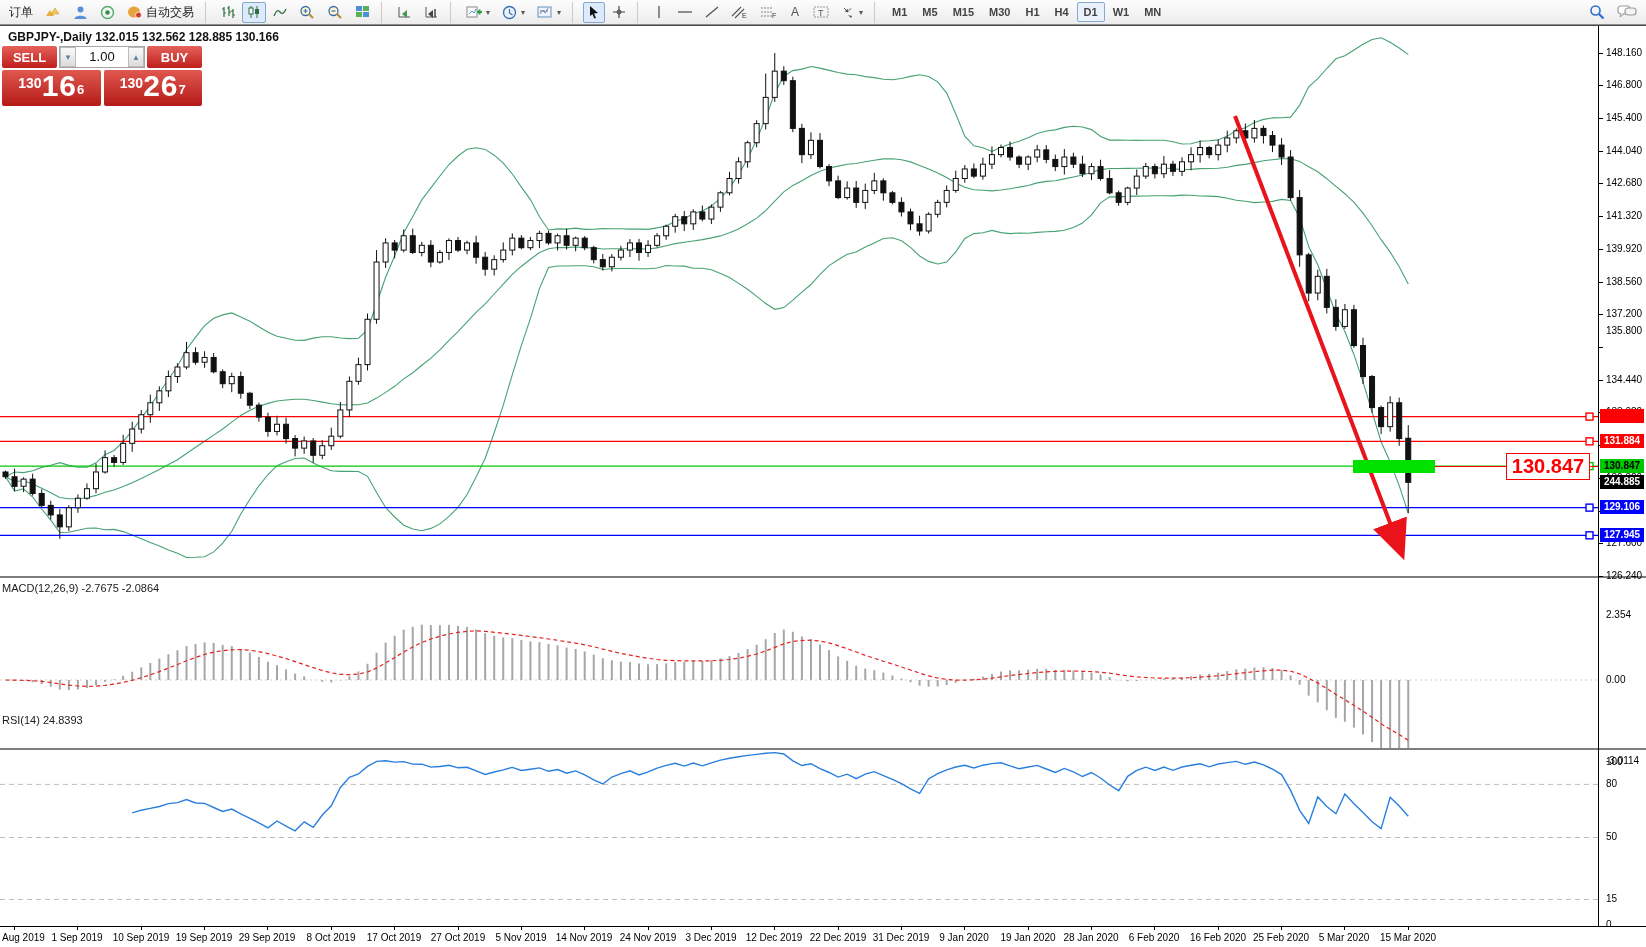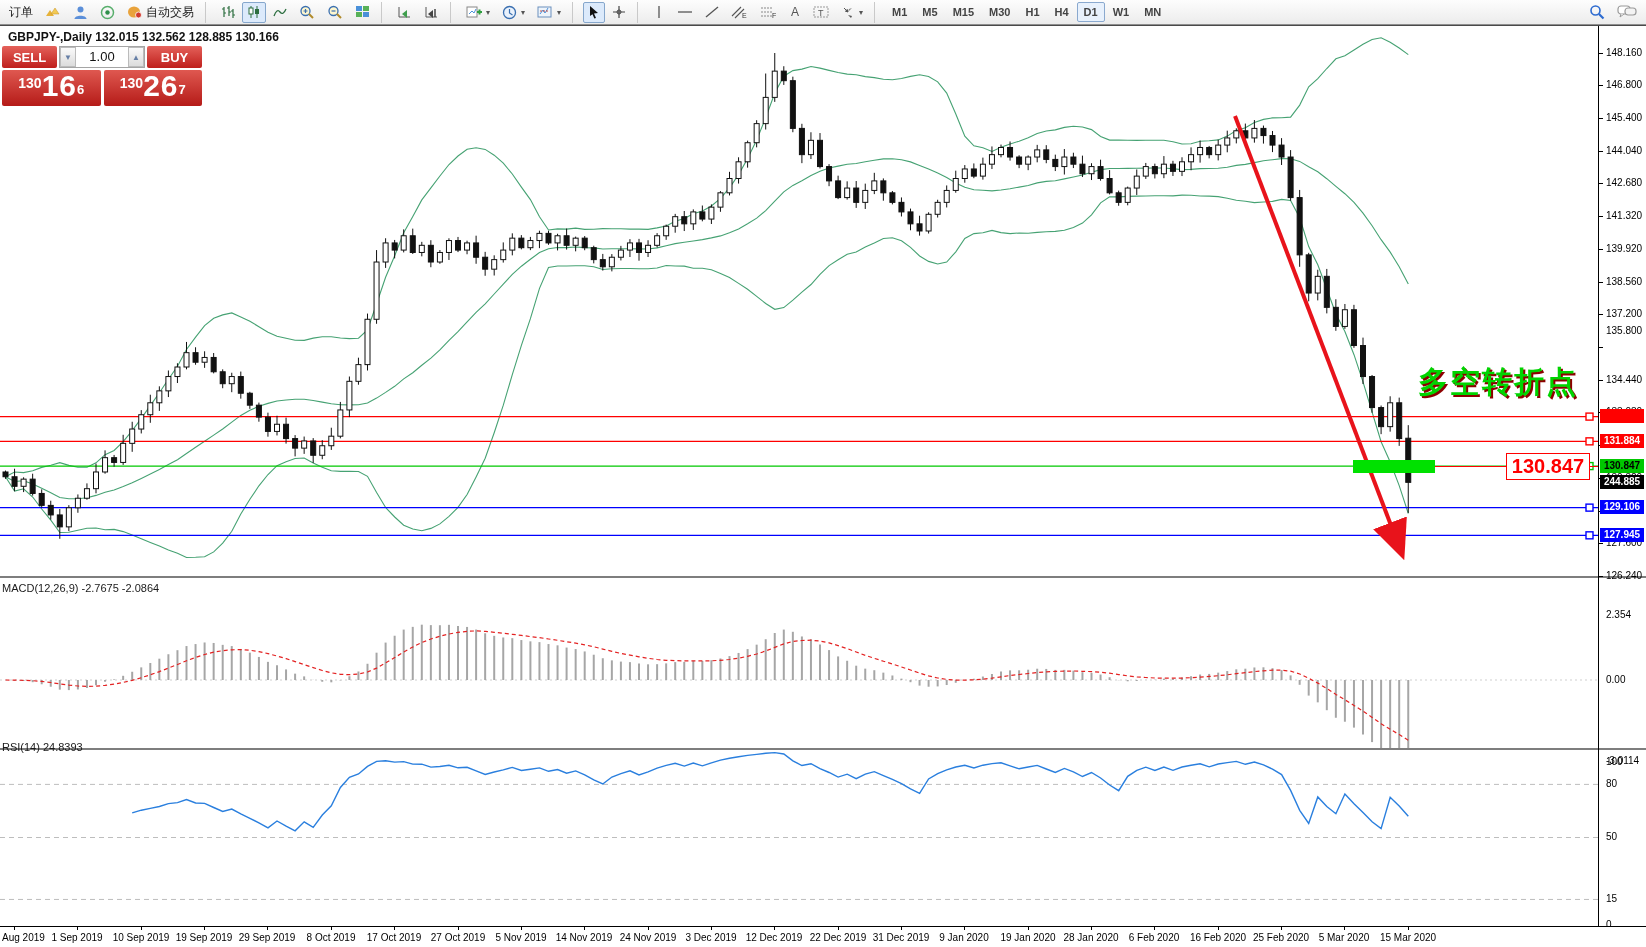--- a/index.html
+++ b/index.html
@@ -809,25 +809,24 @@
     <svg id="rsi-svg" class="pane">
         <line x1="0" y1="34.400000000000006" x2="1598" y2="34.400000000000006" stroke="#bdbdbd" stroke-width="1" stroke-dasharray="5,4"></line>
         <line x1="0" y1="87.5" x2="1598" y2="87.5" stroke="#bdbdbd" stroke-width="1" stroke-dasharray="5,4"></line>
         <line x1="0" y1="149.45" x2="1598" y2="149.45" stroke="#bdbdbd" stroke-width="1" stroke-dasharray="5,4"></line>
         <polyline points="132.2,62.9 141.3,60.2 150.3,58.4 159.4,56.5 168.4,53.6 177.5,52.6 186.5,49.6 195.6,53.0 204.6,53.4 213.7,57.5 222.7,61.5 231.8,59.1 240.8,63.9 249.9,68.3 258.9,72.8 268.0,77.8 277.0,71.0 286.1,76.1 295.1,80.8 304.2,71.8 313.2,77.3 322.3,65.0 331.3,55.8 340.4,37.5 349.4,27.3 358.5,24.0 367.5,16.4 376.6,11.4 385.6,10.7 394.7,12.1 403.7,11.6 412.8,14.1 421.8,14.2 430.9,17.1 439.9,16.5 449.0,15.3 458.0,17.8 467.1,17.3 476.1,20.8 485.2,24.4 494.2,22.0 503.3,19.9 512.3,17.4 521.4,20.5 530.4,19.2 539.5,17.9 548.5,21.3 557.6,19.5 566.6,23.2 575.7,20.9 584.7,24.8 593.8,29.9 602.8,34.0 611.9,27.0 620.9,23.6 630.0,20.8 639.0,25.0 648.1,21.8 657.1,18.1 666.2,15.4 675.2,13.3 684.3,16.1 693.3,13.0 702.4,15.8 711.4,12.8 720.5,10.1 729.5,8.3 738.6,6.7 747.6,5.4 756.7,4.4 765.7,3.3 774.8,2.6 783.8,4.0 792.9,10.9 801.9,15.5 811.0,13.7 820.0,18.7 829.1,22.5 838.1,27.1 847.2,24.2 856.2,28.7 865.3,24.2 874.3,21.7 883.4,25.6 892.4,29.4 901.5,33.6 910.5,38.9 919.6,43.3 928.6,29.0 937.7,23.6 946.7,19.8 955.8,17.0 964.8,15.3 973.9,17.9 982.9,15.2 992.0,13.6 1001.0,12.8 1010.1,15.9 1019.1,18.8 1028.2,17.0 1037.2,15.4 1046.3,19.0 1055.3,22.5 1064.4,18.4 1073.4,21.9 1082.5,26.5 1091.5,22.5 1100.6,28.0 1109.6,35.0 1118.7,40.7 1127.7,26.3 1136.8,20.3 1145.8,17.2 1154.9,20.4 1163.9,17.1 1173.0,20.3 1182.0,17.0 1191.1,15.2 1200.1,13.8 1209.2,16.8 1218.2,14.0 1227.3,12.6 1236.3,11.4 1245.4,14.3 1254.4,12.0 1263.5,14.9 1272.5,19.1 1281.6,24.6 1290.6,40.4 1299.7,60.3 1308.7,73.5 1317.8,46.9 1326.8,56.5 1335.9,63.7 1344.9,44.0 1354.0,53.7 1363.0,62.6 1372.1,71.8 1381.1,78.6 1390.2,47.3 1399.2,56.0 1408.3,66.3" fill="none" stroke="#2a7fde" stroke-width="1.4"></polyline>
       </svg>
 
     <div id="chart-title">GBPJPY-,Daily 132.015 132.562 128.885 130.166</div>
 
     <div class="ind-label" style="top:556px;">MACD(12,26,9) -2.7675 -2.0864</div>
-    <div class="ind-label" style="top:715px;">RSI(14) 24.8393</div>
+    <div class="ind-label" style="top:688px;">RSI(14) 24.8393</div>
 
     <div id="green-zone"></div>
 
-    <div id="annotation">多空转折点</div>
 
     <div class="callout-line" style="left:1435px;width:71px;"></div>
     <div class="callout-line" style="left:1590px;width:8px;"></div>
     <div id="callout">130.847</div>
 
     <div id="axis-line"></div>
     <div id="axis-labels">
         <div class="ax-tick" style="top: 27px;"></div>
         <div class="ax-lab" style="top: 21px;">148.160</div>
         <div class="ax-tick" style="top: 59px;"></div>

